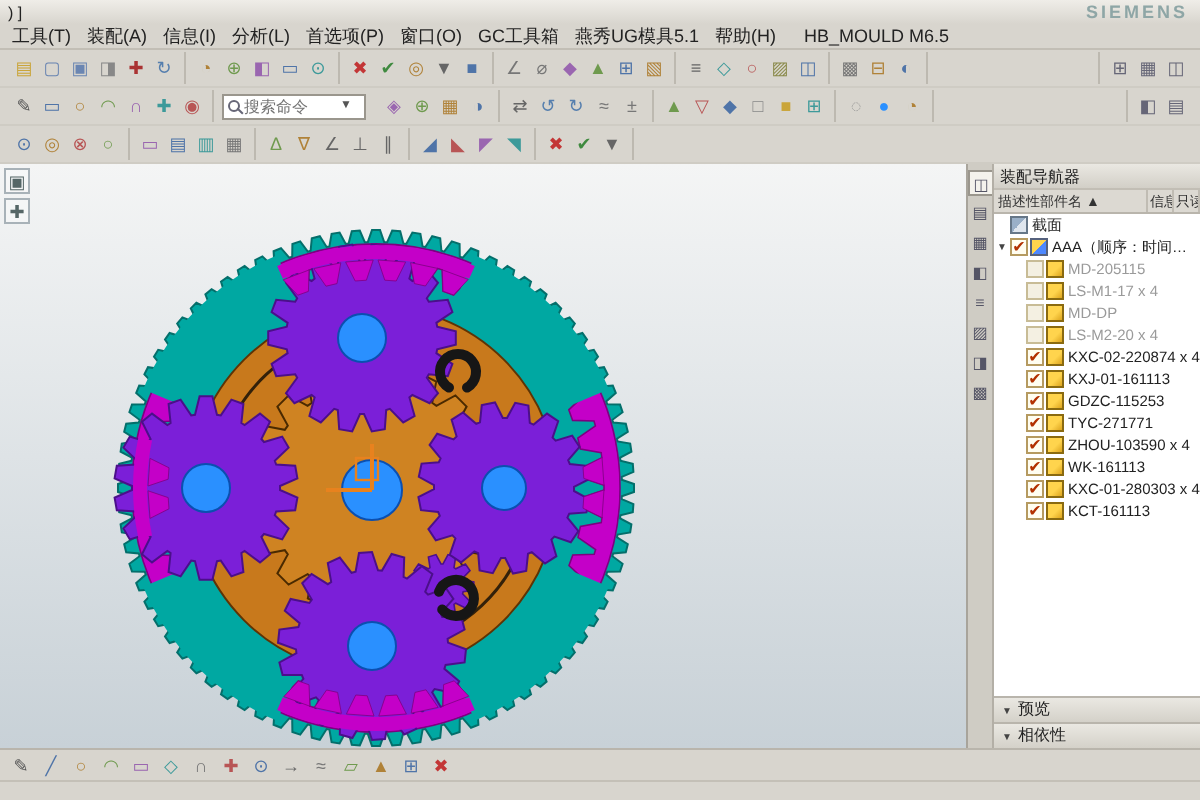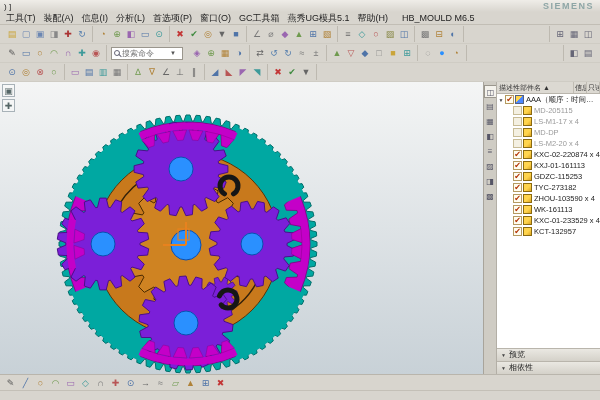--- a/index.html
+++ b/index.html
@@ -264,27 +264,33 @@
         <span class="tab-icon active">◫</span>
         <span class="tab-icon">▤</span>
         <span class="tab-icon">▦</span>
         <span class="tab-icon">◧</span>
         <span class="tab-icon">≡</span>
         <span class="tab-icon">▨</span>
         <span class="tab-icon">◨</span>
         <span class="tab-icon">▩</span>
       </div>
     <div class="panel">
+      <div class="panel-title">装配导航器</div>
       <div class="panel-cols">
         <div class="col-name">描述性部件名 ▲</div>
         <div class="col-sm">信息</div>
         <div class="col-sm">只读</div>
       </div>
       <div class="tree">
           <div class="tree-row">
+            <span class="expander"></span>
+            <span class="pic section"></span>
+            <span class="lbl">截面</span>
+          </div>
+          <div class="tree-row">
             <span class="expander">▼</span>
             <span class="chk">✔</span>
             <span class="pic assembly"></span>
             <span class="lbl">AAA（顺序：时间顺序）</span>
           </div>
           <div class="tree-row">
             <span class="indent"></span>
             <span class="expander"></span>
             <span class="chk unchecked">✔</span>
             <span class="pic part"></span>
@@ -330,49 +336,49 @@
             <span class="expander"></span>
             <span class="chk">✔</span>
             <span class="pic part"></span>
             <span class="lbl">GDZC-115253</span>
           </div>
           <div class="tree-row">
             <span class="indent"></span>
             <span class="expander"></span>
             <span class="chk">✔</span>
             <span class="pic part"></span>
-            <span class="lbl">TYC-273182</span>
+            <span class="lbl">TYC-271771</span>
           </div>
           <div class="tree-row">
             <span class="indent"></span>
             <span class="expander"></span>
             <span class="chk">✔</span>
             <span class="pic part"></span>
             <span class="lbl">ZHOU-103590 x 4</span>
           </div>
           <div class="tree-row">
             <span class="indent"></span>
             <span class="expander"></span>
             <span class="chk">✔</span>
             <span class="pic part"></span>
             <span class="lbl">WK-161113</span>
           </div>
           <div class="tree-row">
             <span class="indent"></span>
             <span class="expander"></span>
             <span class="chk">✔</span>
             <span class="pic part"></span>
-            <span class="lbl">KXC-01-233529 x 4</span>
-          </div>
-          <div class="tree-row">
-            <span class="indent"></span>
-            <span class="expander"></span>
-            <span class="chk">✔</span>
-            <span class="pic part"></span>
-            <span class="lbl">KCT-132957</span>
+            <span class="lbl">KXC-01-280303 x 4</span>
+          </div>
+          <div class="tree-row">
+            <span class="indent"></span>
+            <span class="expander"></span>
+            <span class="chk">✔</span>
+            <span class="pic part"></span>
+            <span class="lbl">KCT-161113</span>
           </div>
         </div>
       <div class="sections">
           <div class="sec"><span class="chev">▼</span><span>预览</span></div>
           <div class="sec"><span class="chev">▼</span><span>相依性</span></div>
         </div>
     </div>
   </div>
 </div>
 

